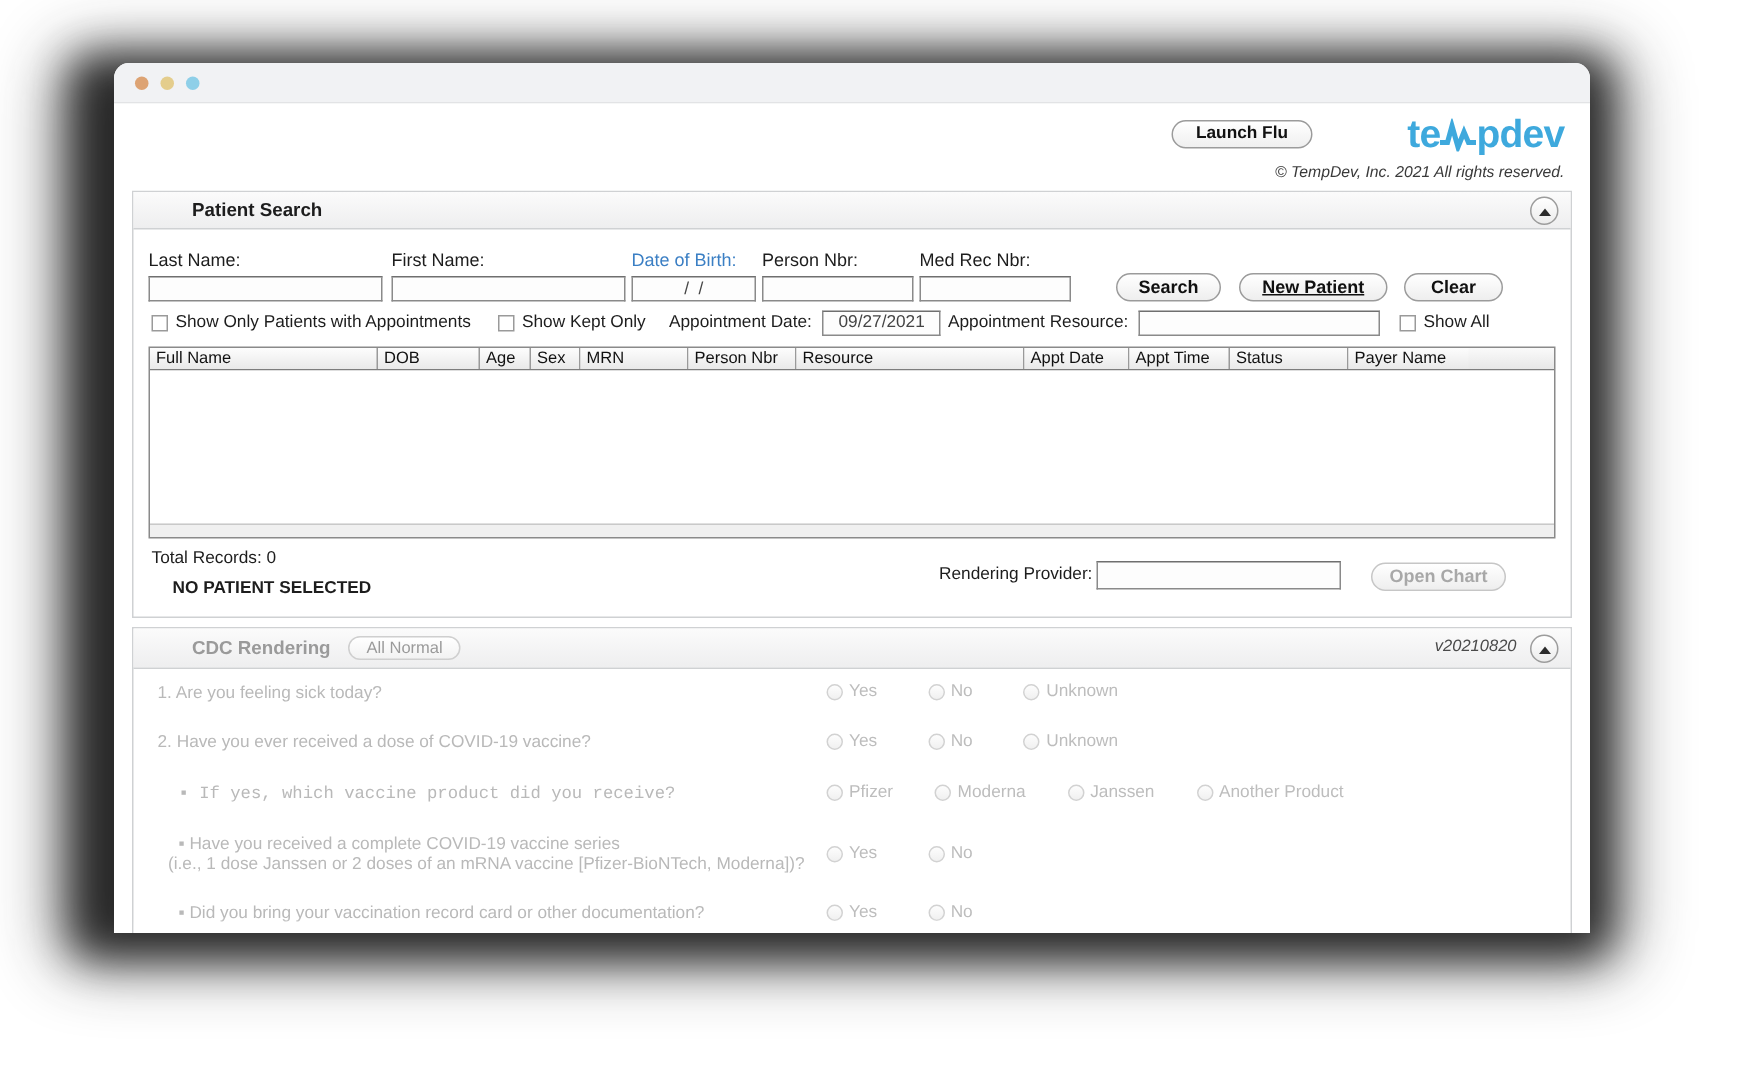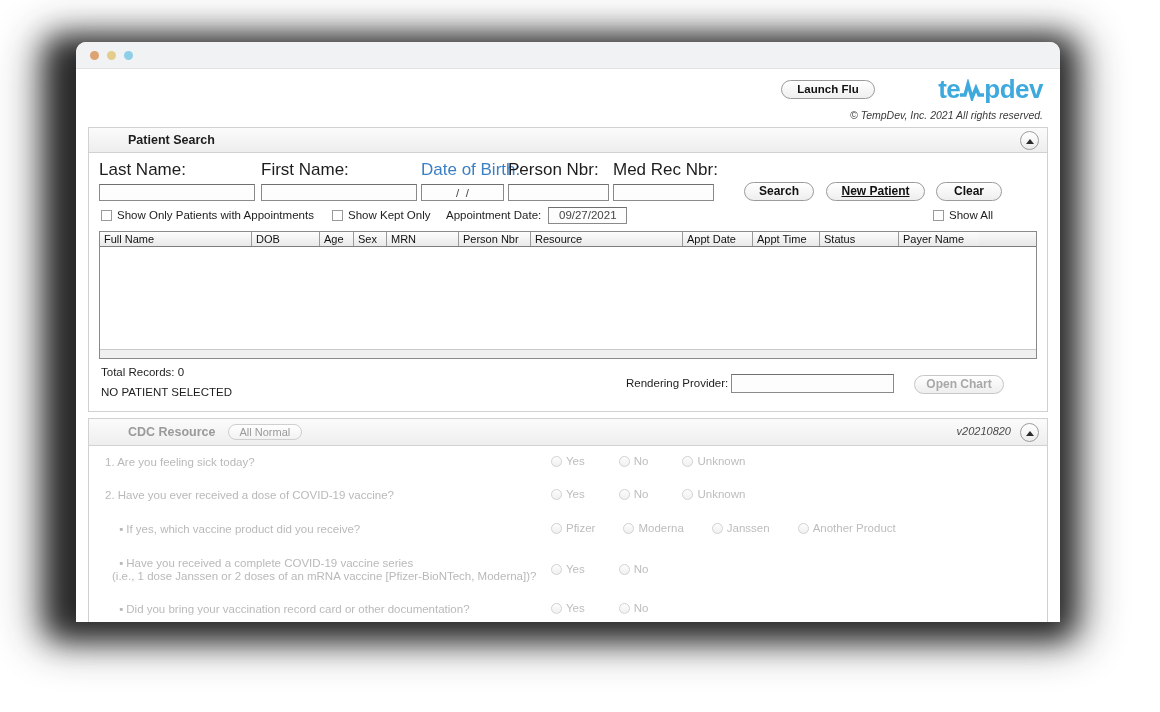--- a/index.html
+++ b/index.html
@@ -190,21 +190,21 @@
 
   .field-row {
     display: flex;
     align-items: flex-end;
     gap: 0;
     position: relative;
     height: 44px;
   }
   .field { position: absolute; }
   .field-label {
-    font-size: 17px;
+    font-size: 12px;
     color: #1d1d1d;
     margin-bottom: 3px;
     white-space: nowrap;
   }
   .field-label.link { color: #3b7fc4; }
   .txtin {
     border: 1px solid #8a8a8a;
     border-top-color: #6f6f6f;
     background: #fdfdfd;
     height: 17px;
@@ -397,20 +397,24 @@
             <span class="cb"></span>
             <span>Show Only Patients with Appointments</span>
           </div>
           <div class="cell" style="left:233px;">
             <span class="cb"></span>
             <span>Show Kept Only</span>
           </div>
           <div class="cell" style="left:347px;">
             <span>Appointment Date:</span>
             <input class="txtin center" style="width: 79px; margin-left: 2px;" value="09/27/2021">
+          </div>
+          <div class="cell" style="left:533px;">
+            <span>Appointment Resource:</span>
+            <input class="txtin" style="width: 161px; margin-left: 2px;" value="">
           </div>
           <div class="cell" style="left:834px;">
             <span class="cb"></span>
             <span>Show All</span>
           </div>
         </div>
 
         <div id="grid">
           <div id="grid-head">
             <div class="th" style="width:152px">Full Name</div>
@@ -424,32 +428,32 @@
             <div class="th" style="width:67px">Appt Time</div>
             <div class="th" style="width:79px">Status</div>
             <div class="th" style="width:80px;border-right:none;">Payer Name</div>
           </div>
           <div id="grid-body"></div>
           <div id="grid-foot"></div>
         </div>
 
         <div id="search-foot">
           <div class="foot-text" style="left:2px; top:3px;">Total Records: 0</div>
-          <div class="foot-text" style="left:2px; top:23px;">NO PATIENT SELECTED</div>
+          <div class="foot-text" style="left:16px; top:23px;font-weight:bold;">NO PATIENT SELECTED</div>
           <div class="foot-text" style="left:527px; top:14px;">Rendering Provider:</div>
           <input class="txtin" style="position: absolute; left: 632px; top: 11px; width: 163px; height: 19px;" value="">
           <div class="btn-oval disabled" style="left:815px;top:12px;width:90px;">Open Chart</div>
         </div>
 
       </div>
     </div>
 
     <div class="panel" style="margin-top:6px;">
       <div class="panel-head" style="height:27px;">
-        <span class="panel-title dim">CDC Resource</span>
+        <span class="panel-title dim">CDC Rendering</span>
         <span class="pill-btn">All Normal</span>
         <span class="panel-version">v20210820</span>
         <span class="collapse-btn" style="top:4px;"></span>
       </div>
 
       <div id="checklist-body">
 
         <div class="q-row">
           <div class="q-text" style="left:6px; top:0px;">1. Are you feeling sick today?</div>
           <div class="radio-group" style="left:440px; top:-1px; gap:22px;">
@@ -480,21 +484,21 @@
                 <span>No</span>
               </span>
             <span class="radio-opt">
                 <span class="rb"></span>
                 <span>Unknown</span>
               </span>
           </div>
         </div>
 
         <div class="q-row">
-          <div class="q-text" style="left:20px; top:45px;">▪ If yes, which vaccine product did you receive?</div>
+          <div class="q-text" style="left:20px; top:45px;font-family:Liberation Mono, monospace;">▪ If yes, which vaccine product did you receive?</div>
           <div class="radio-group" style="left:440px; top:44px; gap:16px;">
             <span class="radio-opt">
                 <span class="rb"></span>
                 <span>Pfizer</span>
               </span>
             <span class="radio-opt">
                 <span class="rb"></span>
                 <span>Moderna</span>
               </span>
             <span class="radio-opt">

